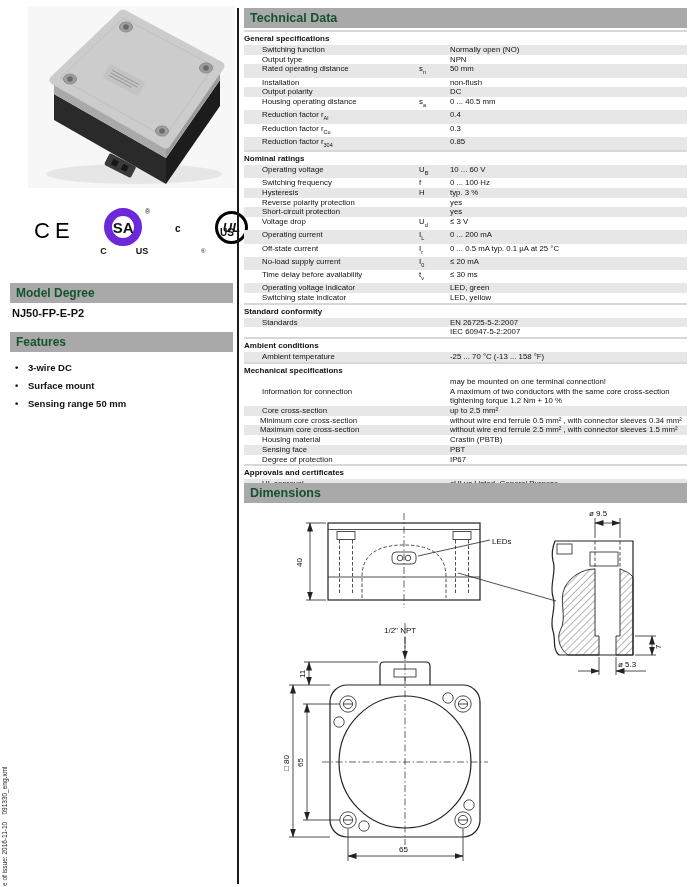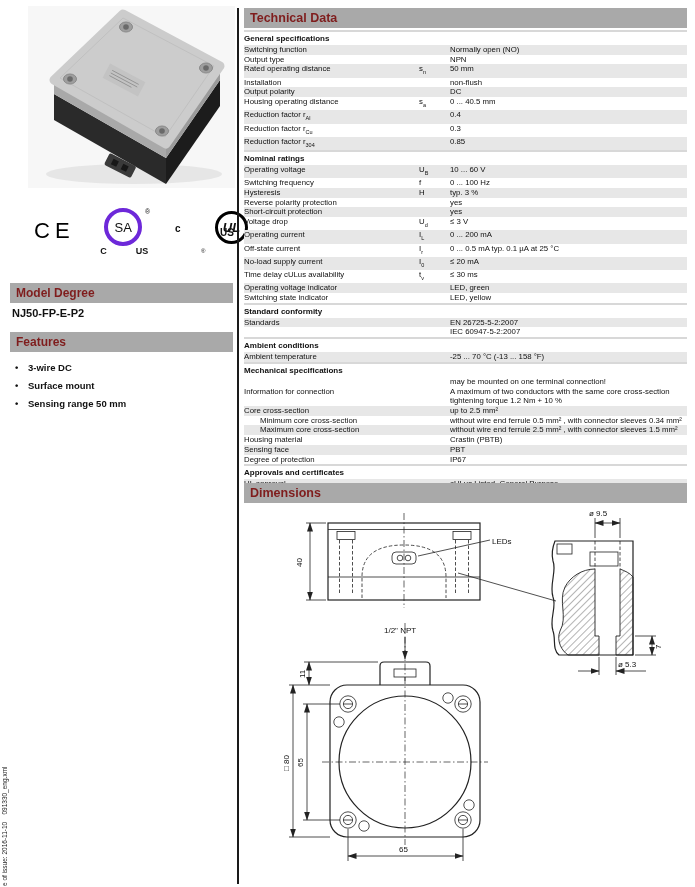--- a/index.html
+++ b/index.html
@@ -1,59 +1,59 @@
 <!DOCTYPE html>
 <html><head>
 <meta charset="utf-8">
 <style>
   * { margin:0; padding:0; box-sizing:border-box; }
   html,body { background:#ffffff; }
   #page { position:relative; width:695px; height:887px; background:#fff;
           font-family:"Liberation Sans","DejaVu Sans",sans-serif; color:#111; overflow:hidden; }
 
   .bar { position:absolute; background:#a9a9a9; height:20px; font-weight:bold;
-         font-size:12.5px; line-height:20px; padding-left:6px; color:#7f1d1d; }
+         font-size:12.5px; line-height:20px; padding-left:6px; color:#14532d; }
   #td-bar  { left:244px; top:8px;   width:443px; }
   #dim-bar { left:244px; top:483px; width:443px; }
   #mn-bar  { left:10px;  top:283px; width:223px; font-size:12px; }
   #ft-bar  { left:10px;  top:332px; width:223px; font-size:12px; }
 
   #vline { position:absolute; left:237px; top:8px; width:2px; height:876px; background:#1a1a1a; }
 
   #model-number { position:absolute; left:12px; top:307px; font-size:11px; font-weight:bold; }
 
   #features-list { position:absolute; left:14px; top:359px; list-style:none; width:215px; }
   #features-list li { font-size:9.5px; font-weight:bold; line-height:18px; padding-left:14px; position:relative; }
   #features-list li::before { content:"\2022"; position:absolute; left:1px; }
 
   #photo { position:absolute; left:28px; top:6px; }
 
   #marks { position:absolute; left:34px; top:203px; width:200px; height:56px;
            display:flex; align-items:center; justify-content:space-between; }
   .ce { font-size:22px; letter-spacing:5px; color:#000;text-align:right; }
   .csa { position:relative; width:54px; height:54px; }
-  .csa .ring { position:absolute; left:7px; top:4px; width:38px; height:38px; border:4px solid #6d28d9;
+  .csa .ring { position:absolute; left:7px; top:4px; width:38px; height:38px; border:8px solid #6d28d9;
                border-radius:50%; display:flex; align-items:center; justify-content:center;
-               font-weight:normal; font-size:13px; }
+               font-weight:bold; font-size:15px; }
   .csa .reg { position:absolute; right:1px; top:4px; font-size:7px; }
   .csa .c   { position:absolute; left:3px; bottom:2px; font-size:9px; font-weight:bold; }
   .csa .us  { position:absolute; right:3px; bottom:2px; font-size:9px; font-weight:bold; }
   .ul { position:relative; width:60px; height:46px; }
   .ul .ring { position:absolute; left:13px; top:3px; width:33px; height:33px; border:3px solid #000;
               border-radius:50%; display:flex; align-items:center; justify-content:center;
               font-weight:bold; font-style:italic; font-size:13px;margin-left:28px; }
   .ul .c   { position:absolute; left:1px; top:15px; font-size:10px; font-weight:bold; }
   .ul .us  { position:absolute; right:0px; top:19px; font-size:10px; font-weight:bold; }
   .ul .reg { position:absolute; left:27px; bottom:0px; font-size:6px; }
 
   #td-table { position:absolute; left:244px; top:30px; width:443px; border-bottom:2px solid #d8d8d8; }
   .sec-h { font-size:8px; font-weight:bold; line-height:12px; border-top:2px solid #d8d8d8; padding-top:1px; }
   .trow { display:flex; min-height:9.7px; font-size:7.8px; line-height:9.7px; }
   .trow.sh { background:#e7e7e7; }
-  .c-l { width:175px; padding-left:0; white-space:nowrap; }
+  .c-l { width:175px; padding-left:18px; white-space:nowrap; }
   .c-l.ind { padding-left:16px; }
   .c-s { width:31px; }
   .c-v { flex:1; white-space:nowrap; }
   sub { font-size:5.5px; }
 
   #dim-svg { position:absolute; left:244px; top:505px; }
   #dim-svg text { font-size:8px; fill:#111; font-family:"Liberation Sans","DejaVu Sans",sans-serif; }
   .ol  { fill:none; stroke:#222; stroke-width:1.2; }
   .th  { fill:none; stroke:#222; stroke-width:0.8; }
   .dash{ stroke-dasharray:3.5 2; }
@@ -221,21 +221,21 @@
         <div class="c-l">Off-state current</div>
         <div class="c-s">I<sub>r</sub></div>
         <div class="c-v">0 ... 0.5 mA typ. 0.1 µA at 25 °C</div>
       </div>
       <div class="trow sh">
         <div class="c-l">No-load supply current</div>
         <div class="c-s">I<sub>0</sub></div>
         <div class="c-v">≤ 20 mA</div>
       </div>
       <div class="trow">
-        <div class="c-l">Time delay cULus availability</div>
+        <div class="c-l">Time delay before availability</div>
         <div class="c-s">t<sub>v</sub></div>
         <div class="c-v">≤ 30 ms</div>
       </div>
       <div class="trow sh">
         <div class="c-l">Operating voltage indicator</div>
         <div class="c-s"></div>
         <div class="c-v">LED, green</div>
       </div>
       <div class="trow">
         <div class="c-l">Switching state indicator</div>

